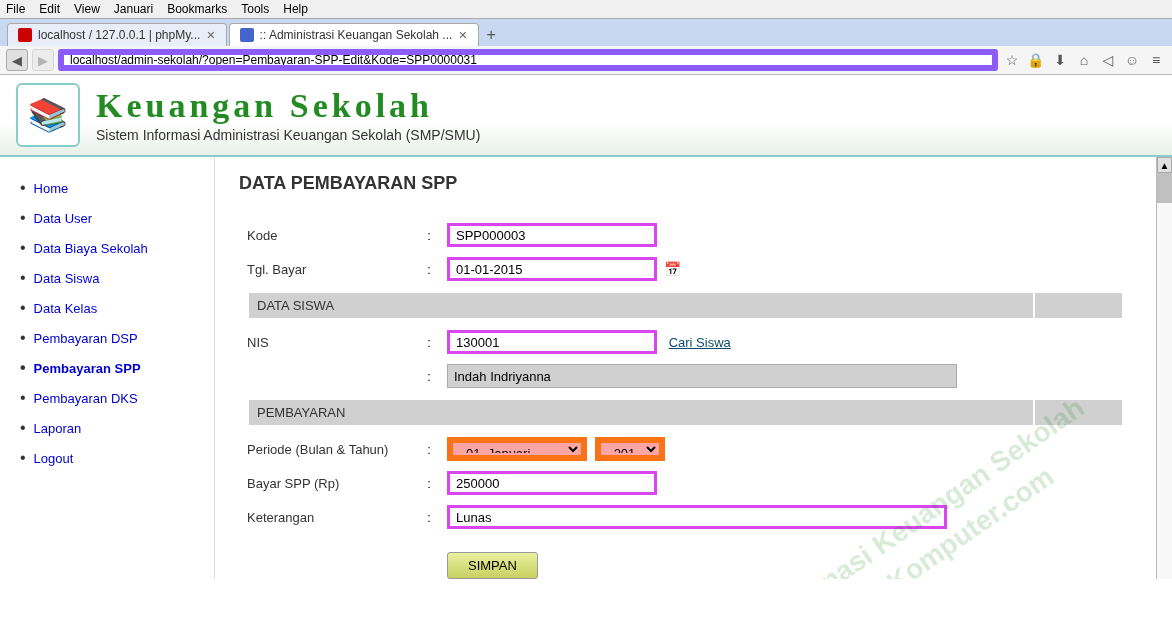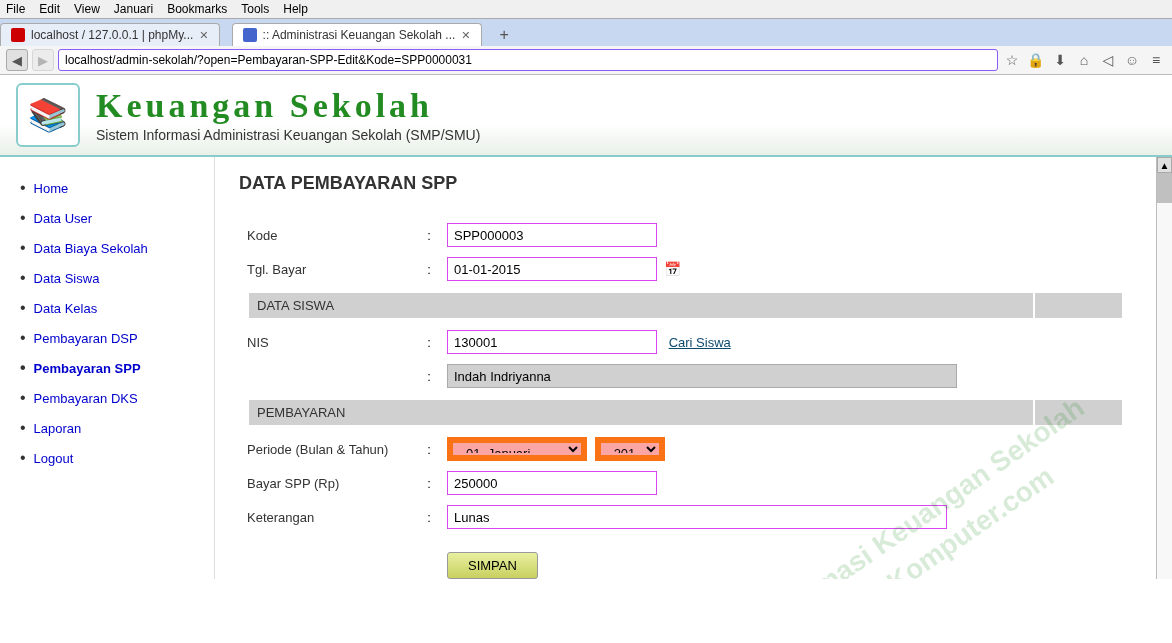--- a/index.html
+++ b/index.html
@@ -1,27 +1,27 @@
 <!DOCTYPE html>
 <html><head>
   <meta charset="utf-8">
   <style>
     * { margin: 0; padding: 0; box-sizing: border-box; }
     body { font-family: Arial, sans-serif; font-size: 13px; background: #fff; width: 1172px; height: 643px; overflow: hidden; }
     .menu-bar { background: #f0f0f0; display: flex; align-items: center; padding: 2px 6px; gap: 14px; font-size: 12px; border-bottom: 1px solid #aaa; }
     .menu-bar span { cursor: pointer; }
-    .tab-bar { background: #c8d8f0; display: flex; align-items: flex-end; padding: 4px 6px 0 0; gap: 12px; }
+    .tab-bar { background: #c8d8f0; display: flex; align-items: flex-end; padding: 4px 6px 0 7px; gap: 2px; }
     .tab { background: #e8eef8; border: 1px solid #aaa; border-bottom: none; border-radius: 4px 4px 0 0; padding: 4px 10px; font-size: 12px; display: flex; align-items: center; gap: 6px; cursor: pointer; color: #333; }
     .tab.active { background: #fff; font-weight: normal; }
     .tab-close { font-size: 11px; color: #666; cursor: pointer; }
     .tab-icon { width: 14px; height: 14px; background: #c00; border-radius: 2px; display: inline-block; }
     .add-tab { background: none; border: none; font-size: 16px; cursor: pointer; padding: 2px 6px; color: #555; }
     .address-bar-row { background: #f5f5f5; display: flex; align-items: center; padding: 3px 6px; gap: 4px; border-bottom: 1px solid #bbb; }
     .nav-btn { background: #e0e0e0; border: 1px solid #aaa; border-radius: 3px; width: 22px; height: 22px; display: flex; align-items: center; justify-content: center; cursor: pointer; font-size: 13px; color: #555; }
-    .address-box { flex: 1; border: 1px solid #8b5cf6; border-radius: 3px; padding: 2px 6px; font-size: 12px; background: #fff; height: 22px; }
+    .address-box { flex: 1; border: 6px solid #8b5cf6; border-radius: 3px; padding: 2px 6px; font-size: 12px; background: #fff; height: 22px; }
     .toolbar-icons { display: flex; gap: 4px; align-items: center; }
     .toolbar-icon { width: 20px; height: 20px; display: flex; align-items: center; justify-content: center; font-size: 14px; cursor: pointer; color: #555; }
 
     
     .site-header { background: linear-gradient(to bottom, #fff 60%, #e8f0e8); border-bottom: 2px solid #8cc; padding: 8px 16px; display: flex; align-items: center; gap: 16px; }
     .logo-box { border: 2px solid #8cc; border-radius: 6px; padding: 4px; background: #fff; width: 64px; height: 64px; display: flex; align-items: center; justify-content: center; }
     .logo-img { font-size: 32px; }
     .site-title { font-size: 34px; font-weight: bold; color: #228B22; font-family: Georgia, serif; letter-spacing: 4px; }
     .site-subtitle { font-size: 14px; color: #333; margin-top: 2px; }
 
@@ -34,21 +34,21 @@
     
     .main-content { flex: 1; padding: 16px 24px; overflow-y: auto; background: #fff; position: relative; }
     .page-title { font-size: 18px; font-weight: bold; color: #333; margin-bottom: 16px; padding-bottom: 8px; }
 
     
     .form-table { width: 100%; border-collapse: collapse; }
     .form-table tr td { padding: 5px 8px; vertical-align: middle; font-size: 13px; }
     .form-table tr td:first-child { width: 180px; font-weight: normal; color: #333; }
     .form-table tr td:nth-child(2) { width: 20px; text-align: center; }
     .section-header { background: #d0d0d0; font-weight: bold; font-size: 13px; color: #333; padding: 4px 8px; }
-    .form-input { border: 1px solid #d946ef; padding: 3px 6px; font-size: 13px; background: #fff; height: 24px; }
+    .form-input { border: 3px solid #d946ef; padding: 3px 6px; font-size: 13px; background: #fff; height: 24px; }
     .form-input-wide { width: 210px; }
     .name-field { background: #d0d0d0; width: 510px; height: 24px; padding: 3px 6px; font-size: 13px; border: 1px solid #aaa; }
     .link-btn { color: #0c4a6e; text-decoration: underline; cursor: pointer; margin-left: 8px; font-size: 13px; }
     .select-input { border: 6px solid #f97316; padding: 2px 9px; font-size: 13px; height: 24px; background: #fca5a5; }
     .calendar-icon { font-size: 14px; cursor: pointer; margin-left: 4px; }
     .simpan-btn { background: linear-gradient(to bottom, #e8f0a0, #c8d060); border: 1px solid #999; padding: 5px 20px; font-size: 13px; cursor: pointer; border-radius: 3px; font-weight: normal; margin-top: 8px; }
 
     
     .watermark { position: absolute; bottom: 40px; right: 20px; opacity: 0.15; transform: rotate(-35deg); font-size: 28px; font-weight: bold; color: #008000; line-height: 1.4; pointer-events: none; text-align: center; }
 

